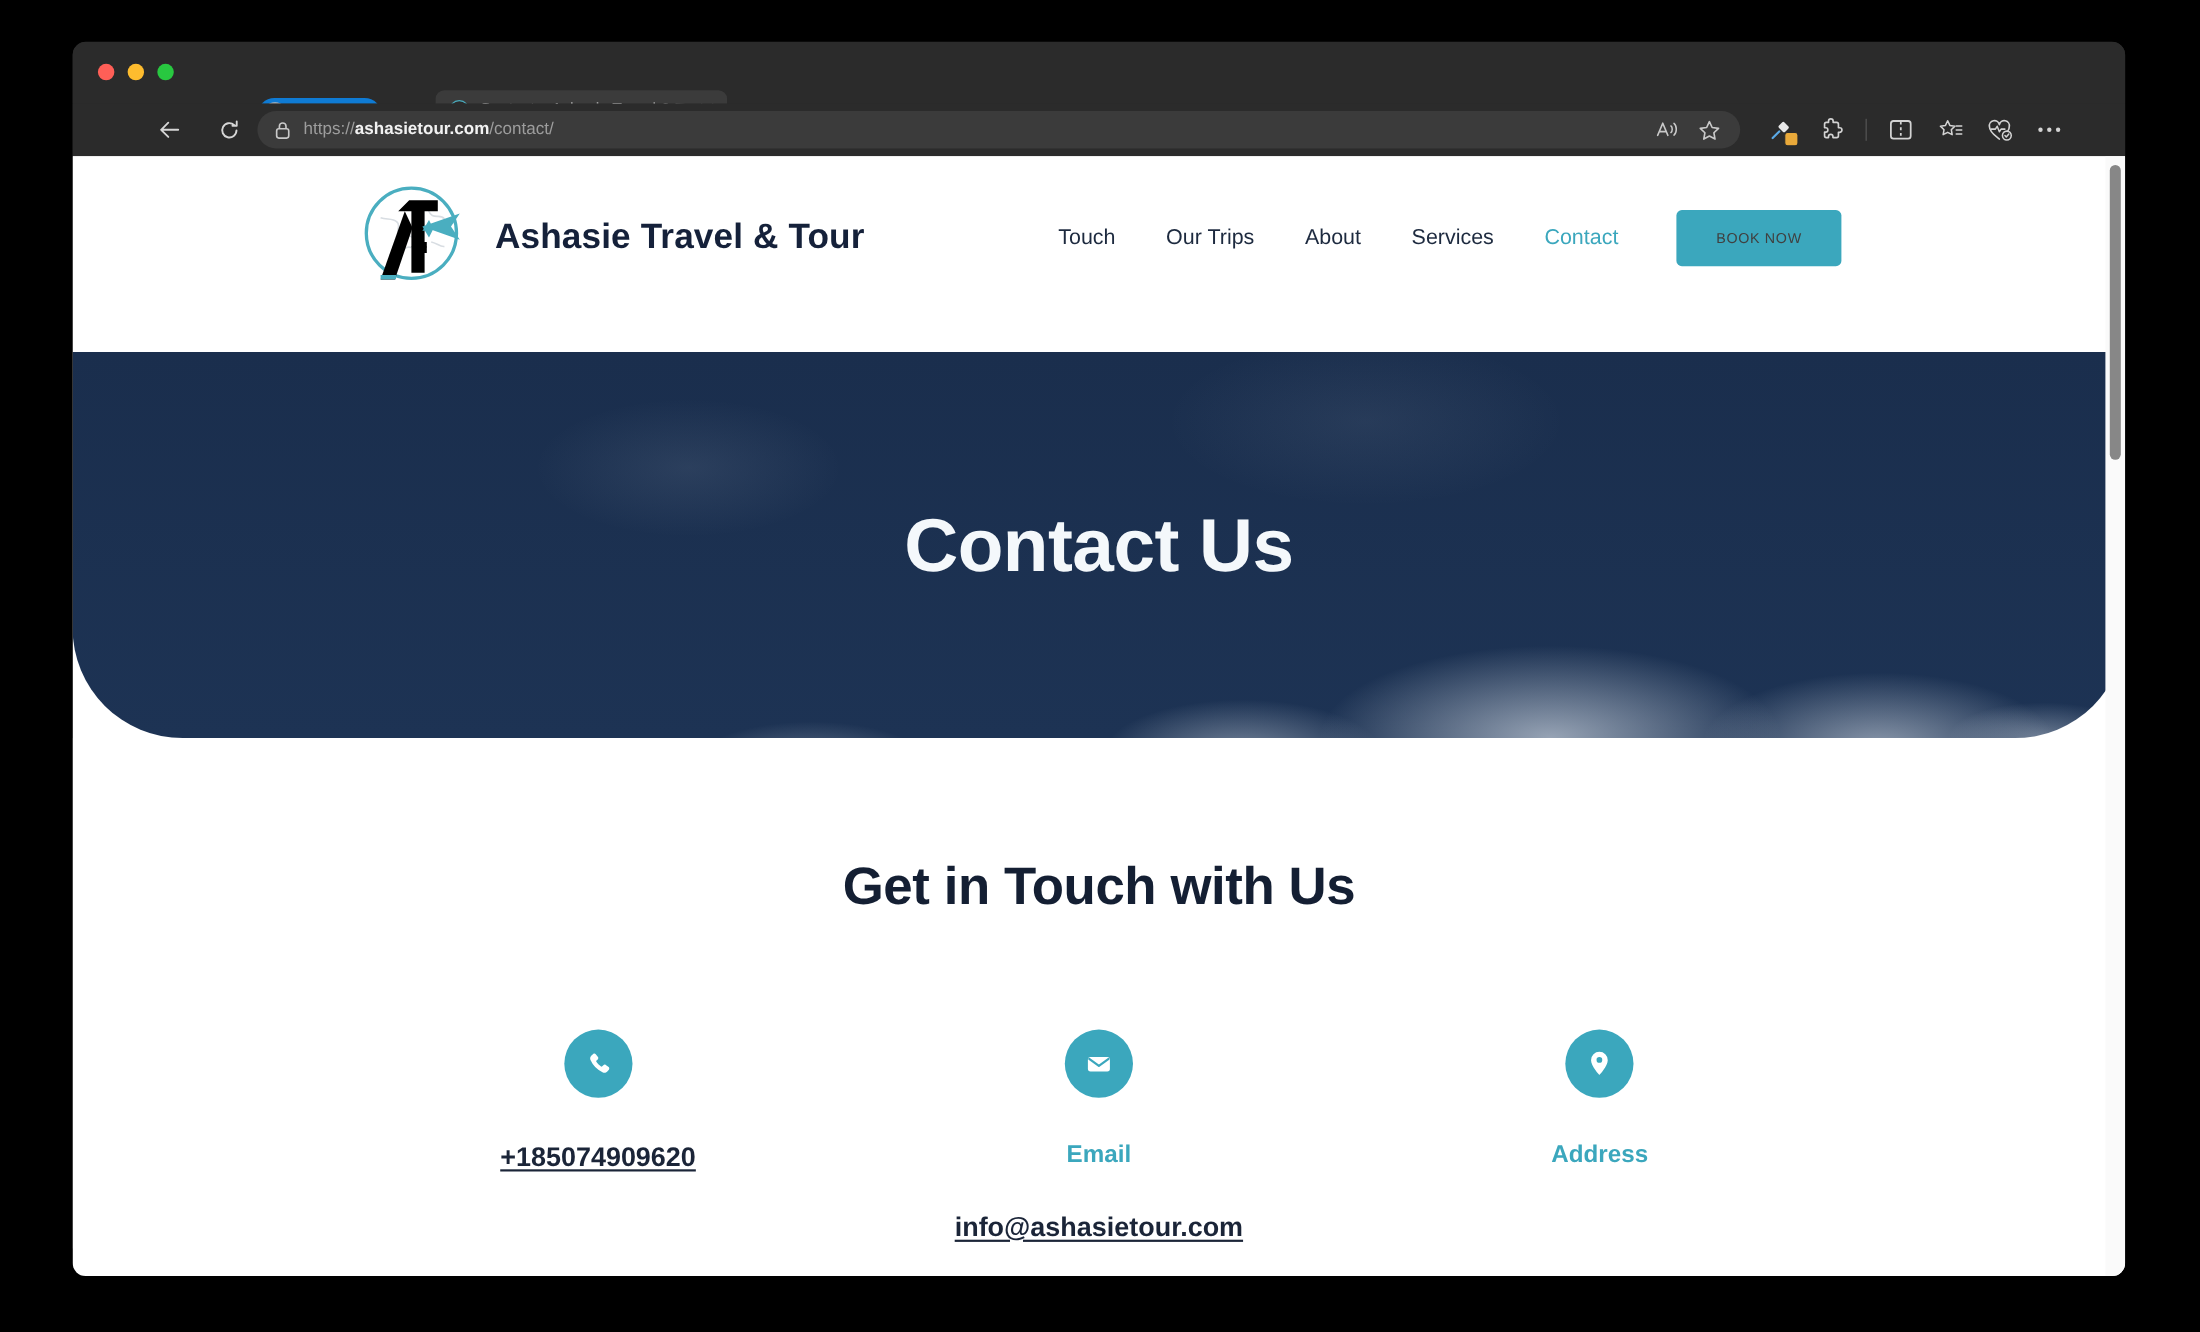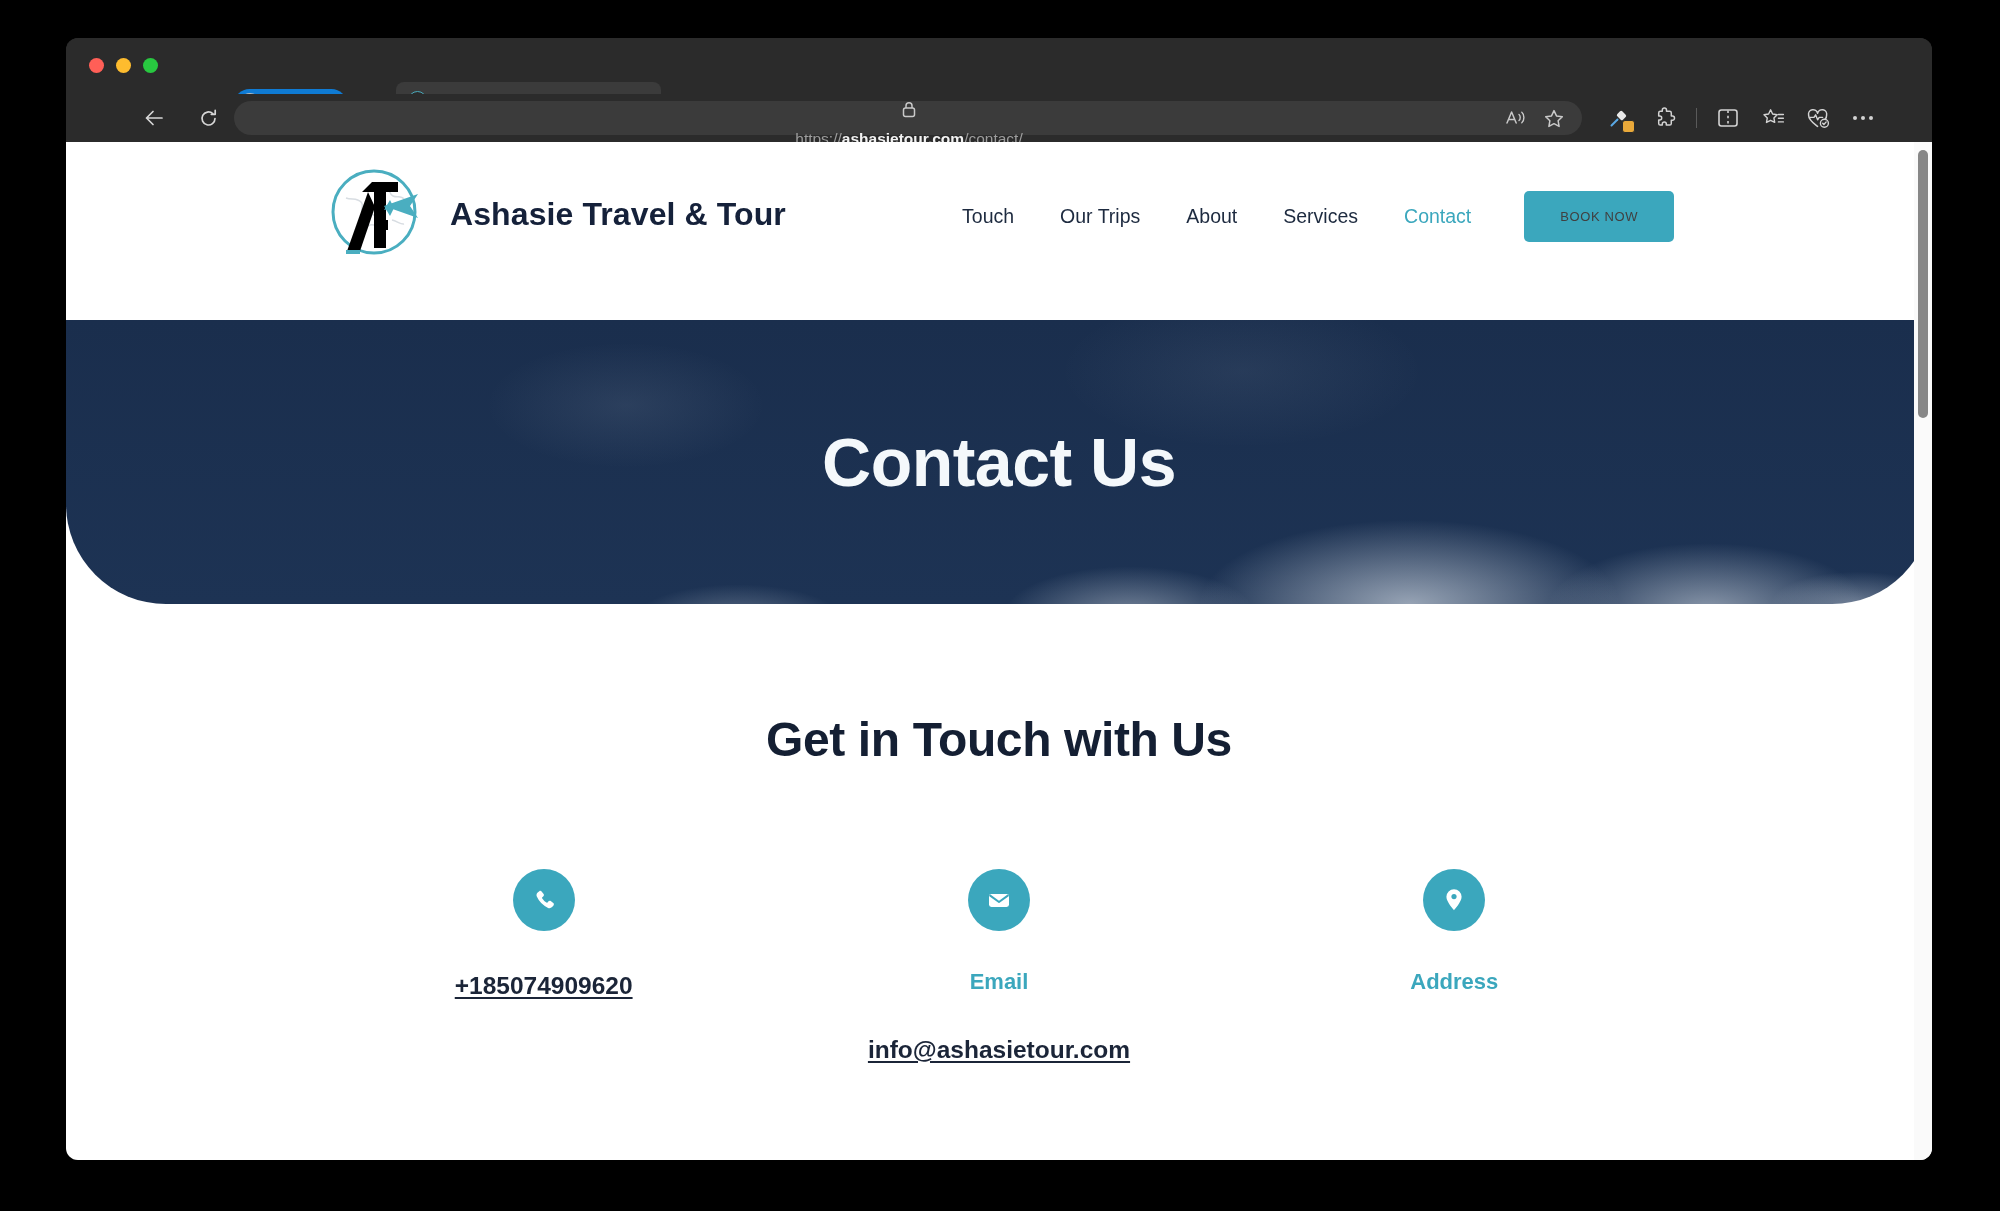--- a/index.html
+++ b/index.html
@@ -124,21 +124,20 @@
   .nav-reload { left: 126px; }
 
   .omnibox {
     position: absolute; left: 168px; top: 7px;
     width: 1348px; height: 34px;
     background: #3b3b3b;
     border-radius: 17px;
     display: flex; align-items: center;
     padding: 0 14px 0 16px;
     gap: 12px;
-    flex-direction: column;
   }
   .omnibox .lock { flex: none; display: flex; }
   .urltext { font-size: 15.5px; white-space: nowrap; }
   .urltext .scheme { color: #9d9d9d; }
   .urltext .host { color: #f2f2f2; font-weight: 700; }
   .urltext .path { color: #9d9d9d; }
 
   .omni-actions {
     position: absolute; right: 14px; top: 0;
     height: 34px; display: flex; align-items: center; gap: 10px;
@@ -202,21 +201,21 @@
     padding: 18px 36px;
     border: none; border-radius: 5px;
     white-space: nowrap;
     cursor: pointer;
     font-family: "Liberation Sans", sans-serif;
   }
 
   
   .hero {
     position: relative;
-    height: 284px;
+    height: 351px;
     background:
       radial-gradient(ellipse 300px 120px at 72% 100%, rgba(225,232,240,.62), rgba(225,232,240,0) 70%),
       radial-gradient(ellipse 230px 95px at 88% 102%, rgba(225,232,240,.55), rgba(225,232,240,0) 70%),
       radial-gradient(ellipse 180px 70px at 57% 104%, rgba(225,232,240,.45), rgba(225,232,240,0) 70%),
       radial-gradient(ellipse 150px 55px at 36% 107%, rgba(225,232,240,.35), rgba(225,232,240,0) 72%),
       radial-gradient(ellipse 120px 45px at 96% 100%, rgba(225,232,240,.4), rgba(225,232,240,0) 72%),
       radial-gradient(ellipse 200px 90px at 30% 30%, rgba(210,222,235,.09), rgba(210,222,235,0) 70%),
       radial-gradient(ellipse 260px 110px at 63% 18%, rgba(210,222,235,.07), rgba(210,222,235,0) 70%),
       linear-gradient(#1a2e4d, #1d3354);
     border-radius: 0 0 100px 100px;

